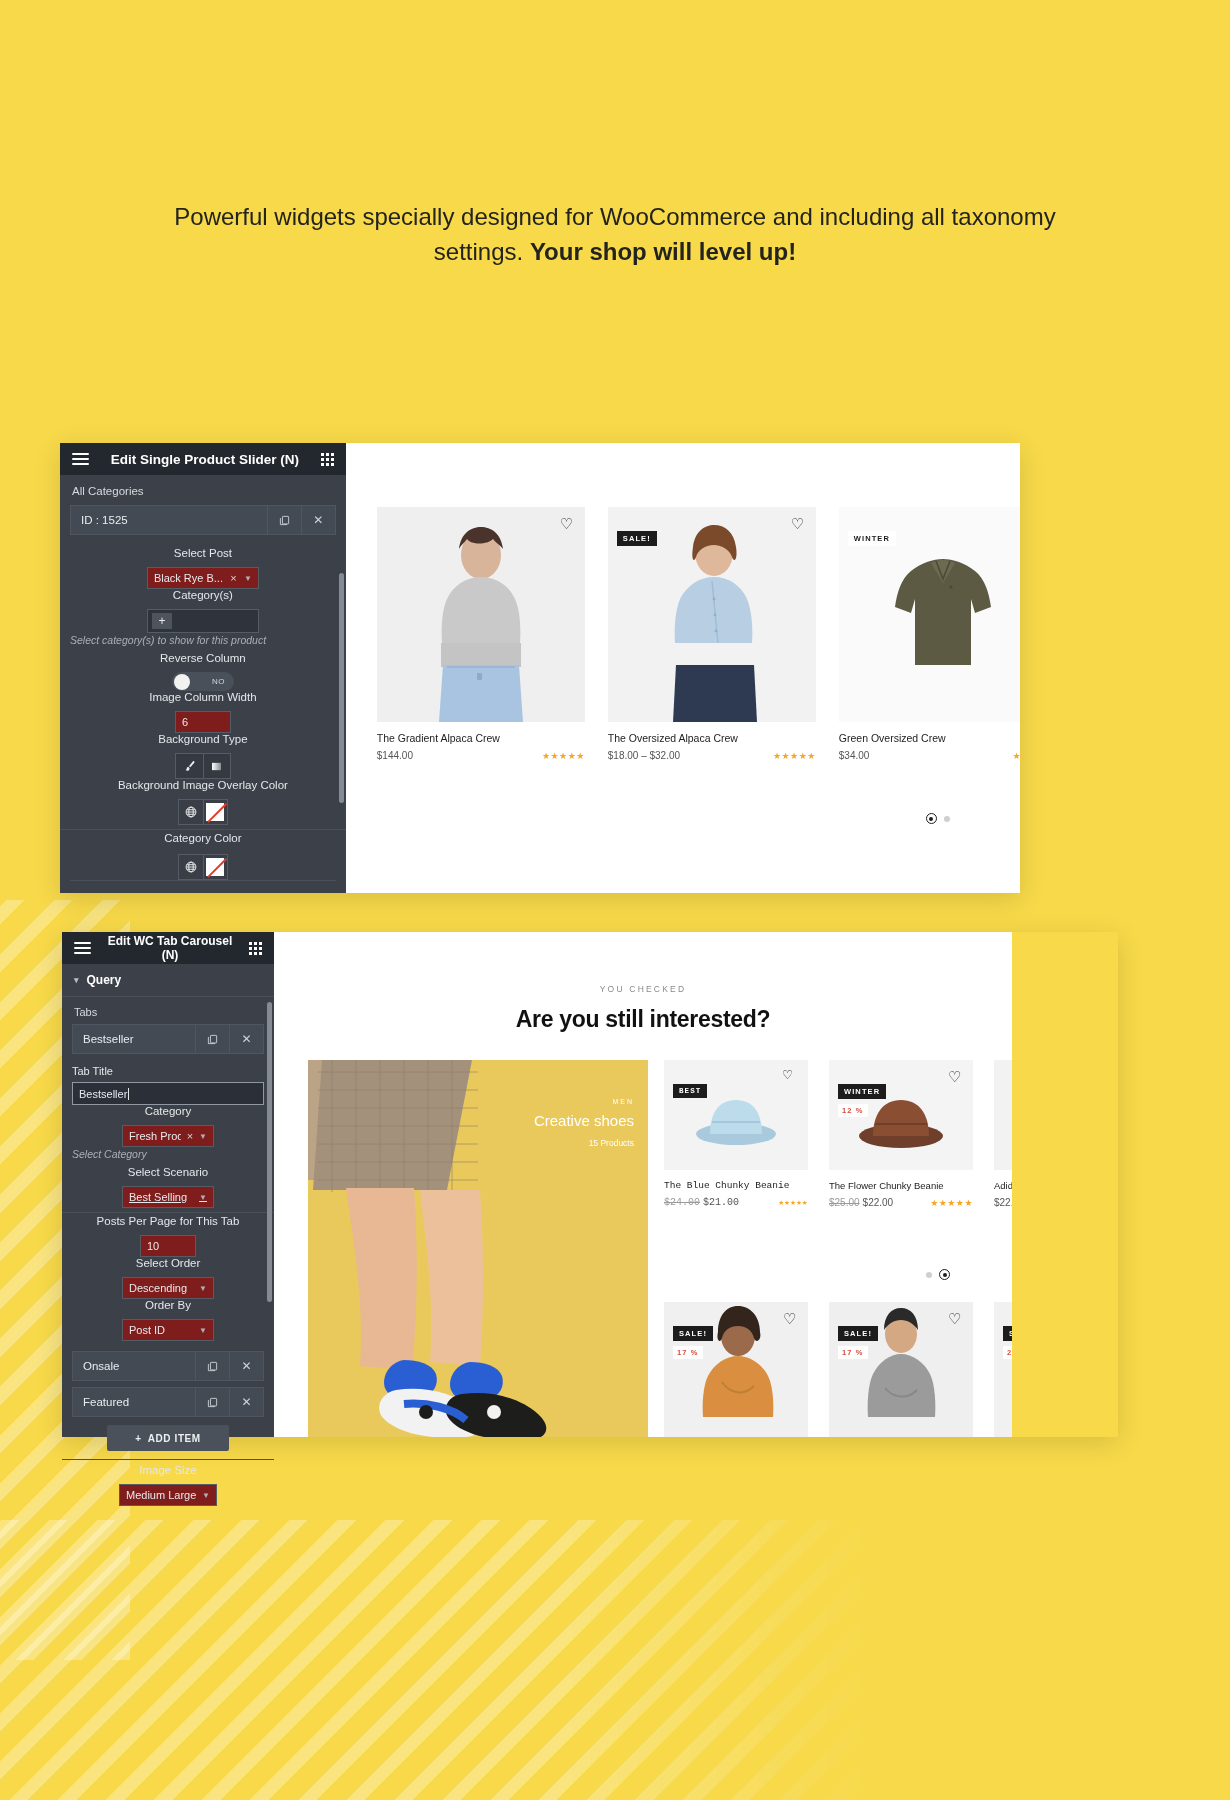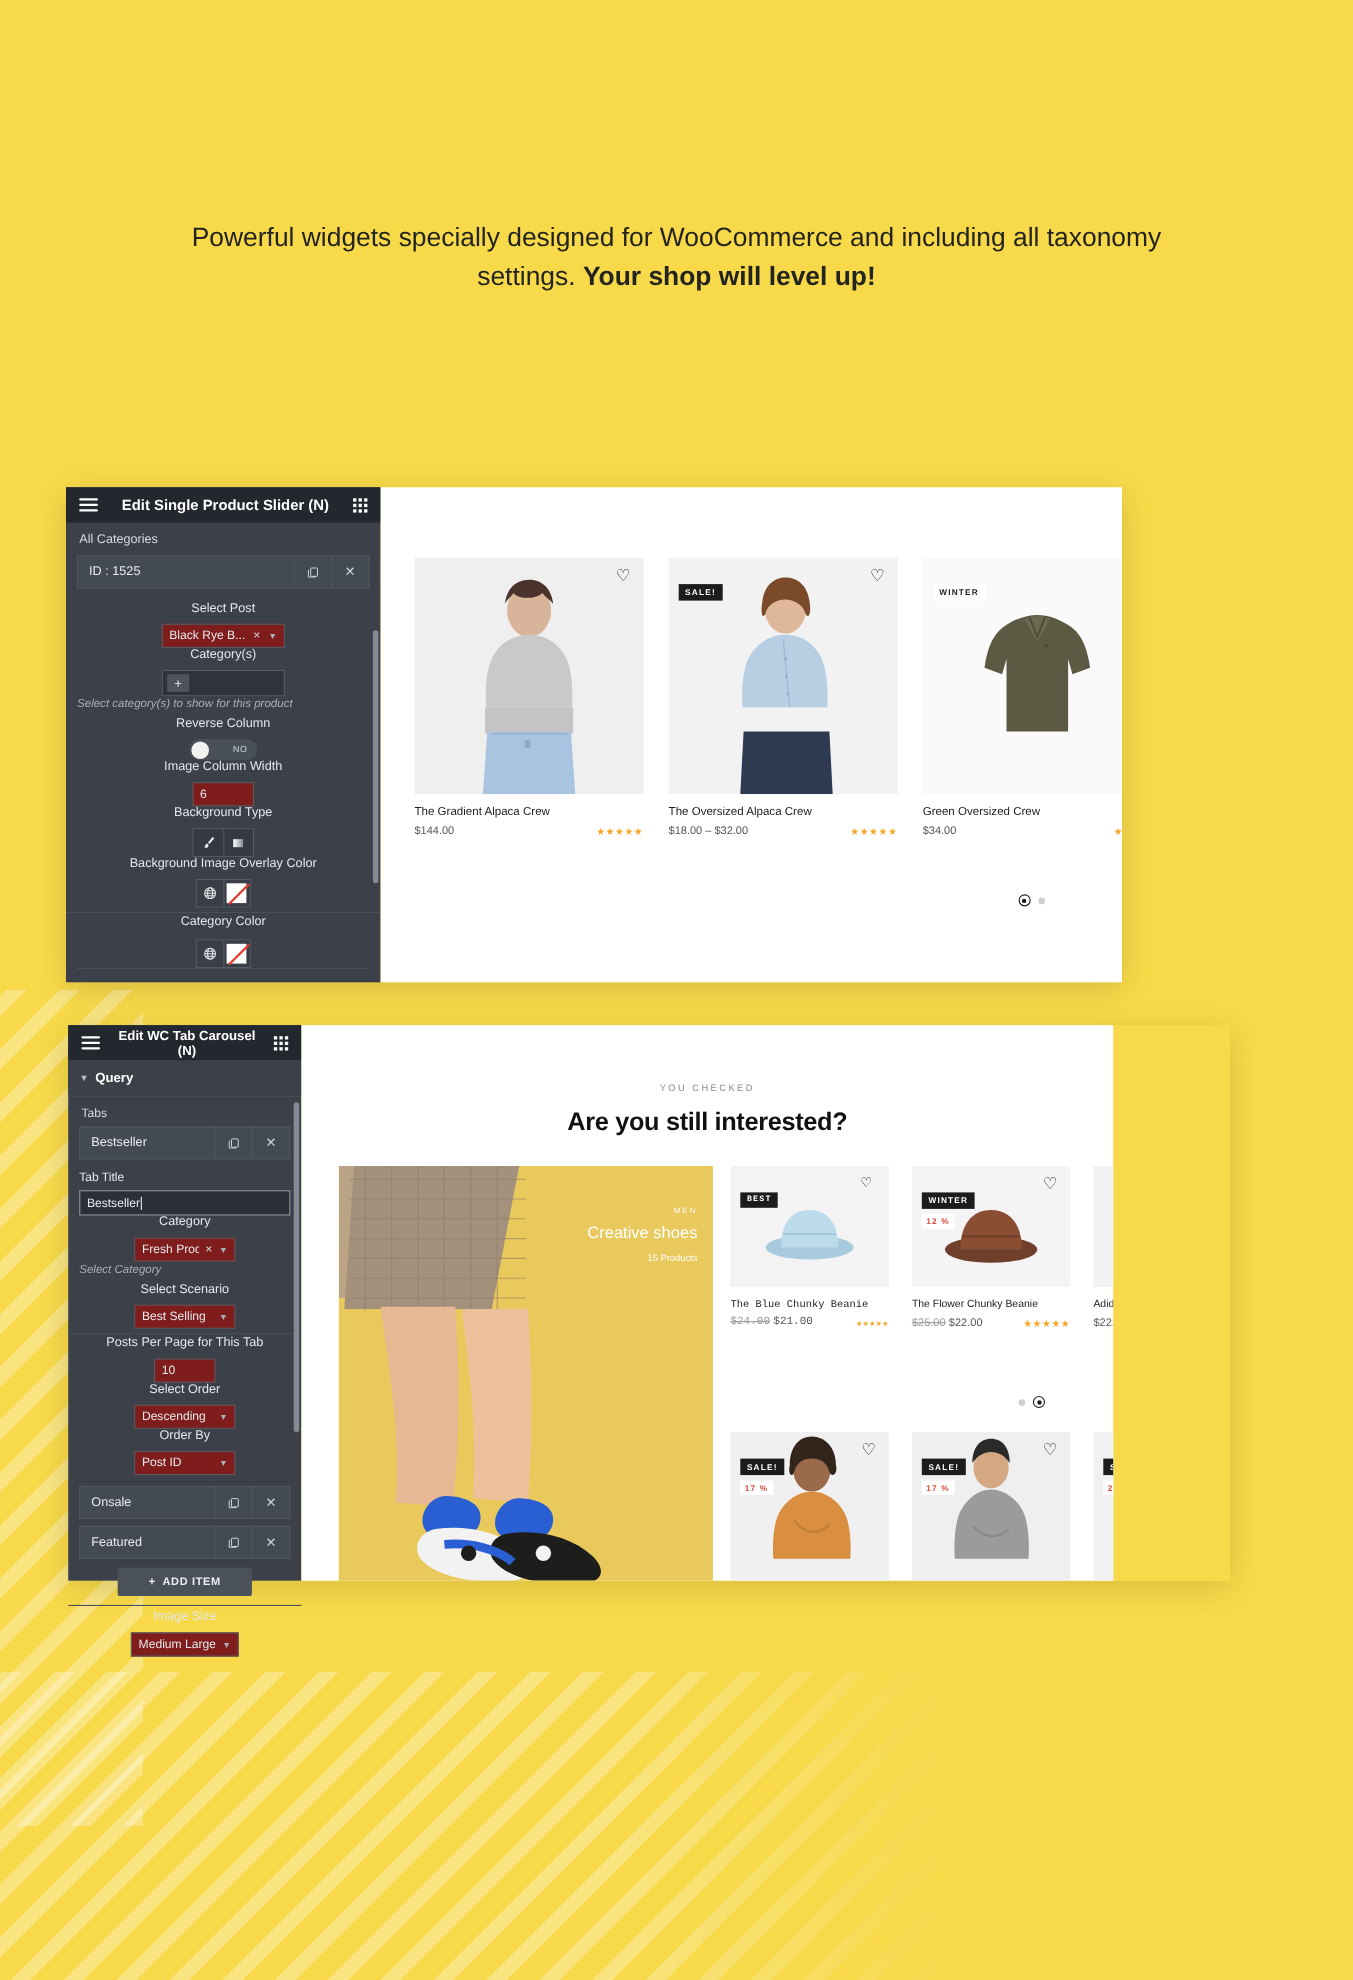--- a/index.html
+++ b/index.html
@@ -437,21 +437,21 @@
           <span class="sv">Fresh Produ...</span>
           <span class="x">×</span>
           <span class="arr">▼</span>
         </span>
       </div>
 
       <div class="hint">Select Category</div>
 
       <div class="field">
         <span class="flabel">Select Scenario</span>
-        <span class="ctrl-select" style="width:92px;">
+        <span class="ctrl-select" style="width:92px;text-decoration:underline;">
           <span class="sv">Best Selling</span>
           <span class="arr">▼</span>
         </span>
       </div>
     </div>
 
     <div style="border-top:1px solid #4a505a;"></div>
 
     <div class="fields" style="padding-top:2px;">
       <div class="field">

